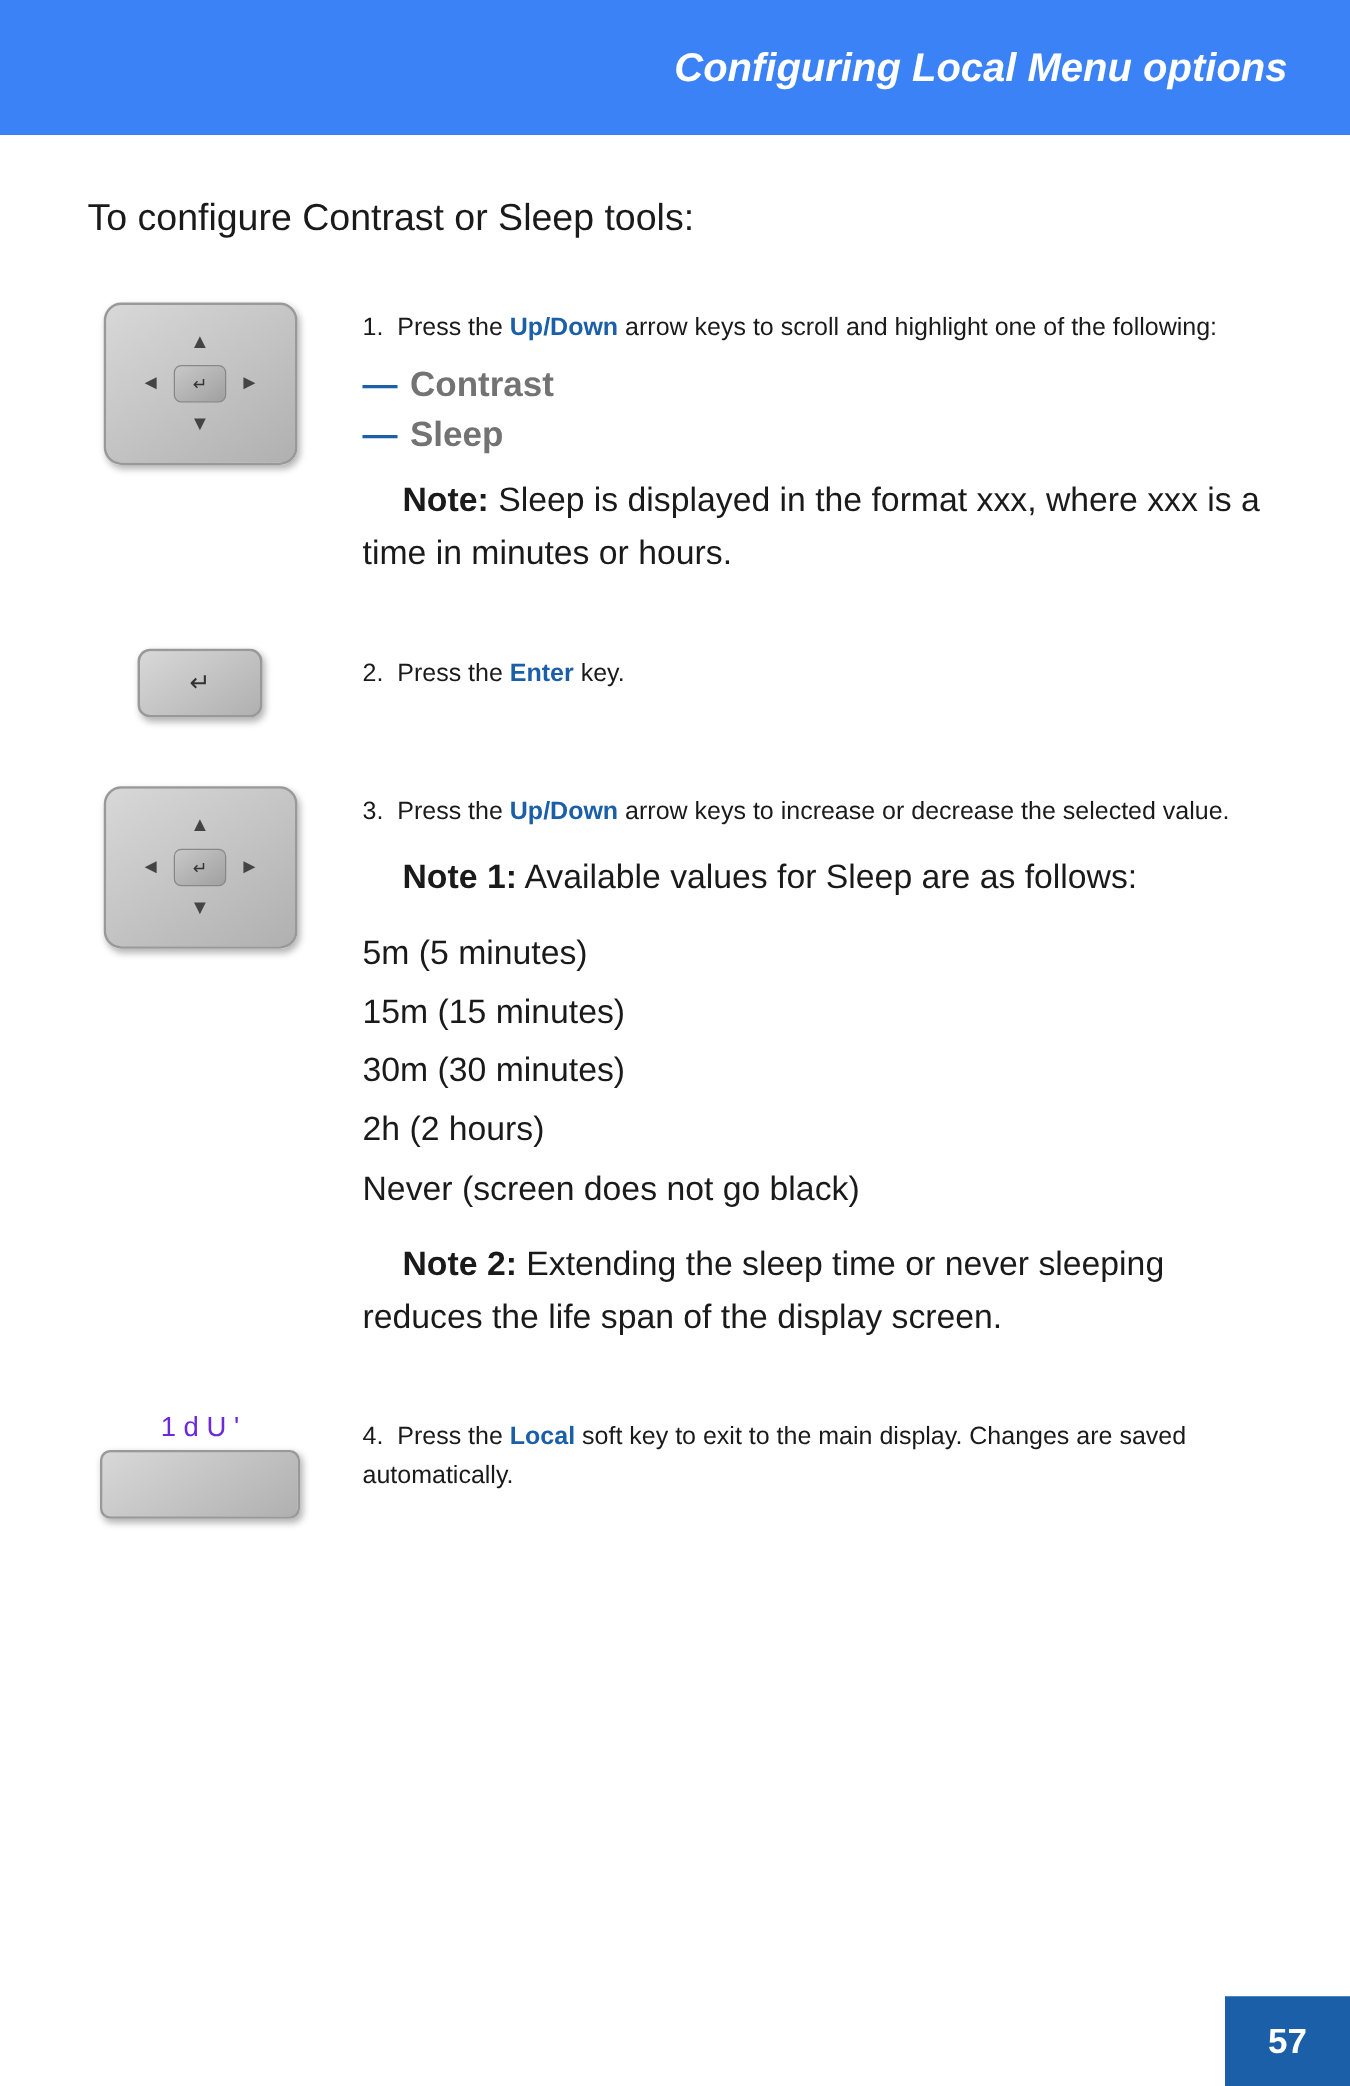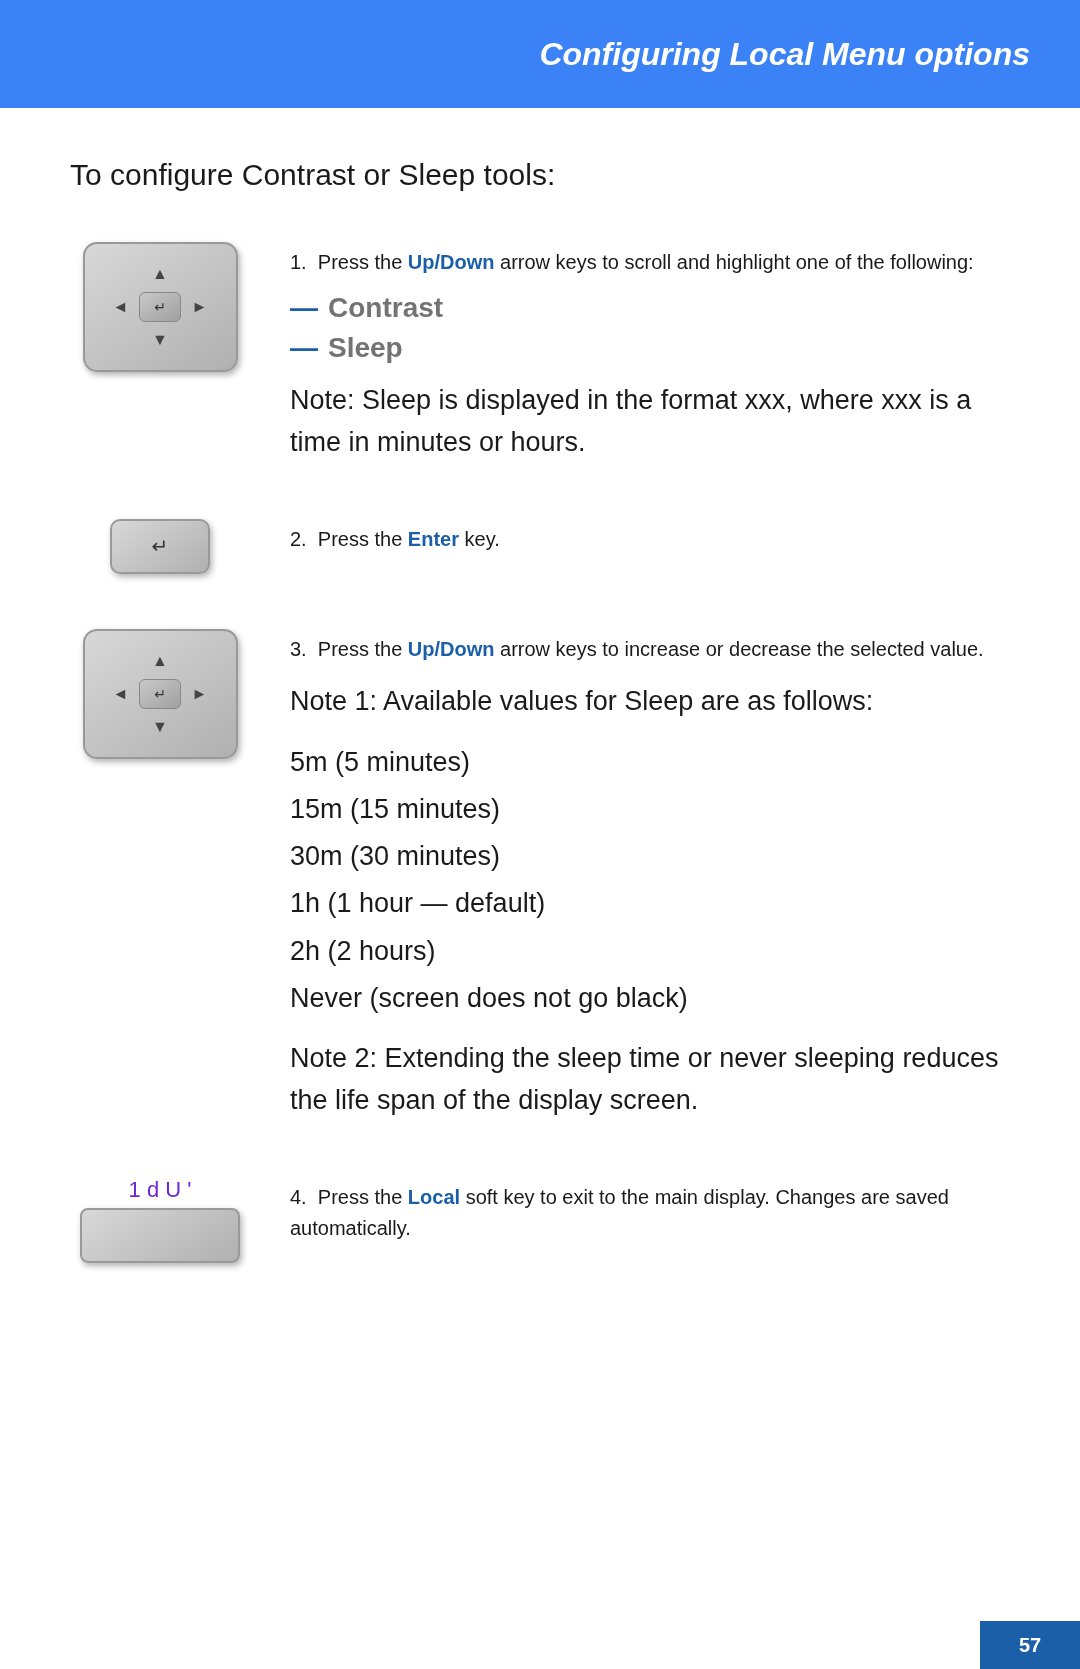--- a/index.html
+++ b/index.html
@@ -178,41 +178,42 @@
       font-size: 28px;
     }
 
     .note-block {
       margin-top: 16px;
       font-size: 27px;
       line-height: 1.55;
     }
 
     .note-bold {
-      font-weight: normal;
+      font-weight: bold;
+      margin-left: 32px;
     }
 
     .sleep-values {
       margin-top: 16px;
       font-size: 27px;
       line-height: 1.75;
     }
 
     .footer-page {
       position: absolute;
       bottom: 0;
       right: 0;
       width: 100px;
-      height: 48px;
+      height: 72px;
       background: #1a5fa8;
       display: flex;
       align-items: center;
       justify-content: center;
       color: #ffffff;
-      font-size: 20px;
+      font-size: 28px;
       font-weight: bold;
     }
   </style>
 </head>
 <body>
 
 <div class="header-bar">
   <span class="header-title">Configuring Local Menu options</span>
 </div>
 
@@ -294,21 +295,20 @@
       <div class="step-text">
         <span>3.&nbsp;&nbsp;</span><span>Press the </span><span class="highlight-blue">Up/Down</span><span> arrow keys to increase or decrease the selected value.</span>
       </div>
       <div class="note-block">
         <span class="note-bold">Note 1:</span><span> Available values for Sleep are as follows:</span>
       </div>
       <div class="sleep-values">
         <div>5m (5 minutes)</div>
         <div>15m (15 minutes)</div>
         <div>30m (30 minutes)</div>
-        <div>1h (1 hour — default)</div>
         <div>2h (2 hours)</div>
         <div>Never (screen does not go black)</div>
       </div>
       <div class="note-block">
         <span class="note-bold">Note 2:</span><span> Extending the sleep time or never sleeping reduces the life span of the display screen.</span>
       </div>
     </div>
   </div>
 
   <div class="step-row">

